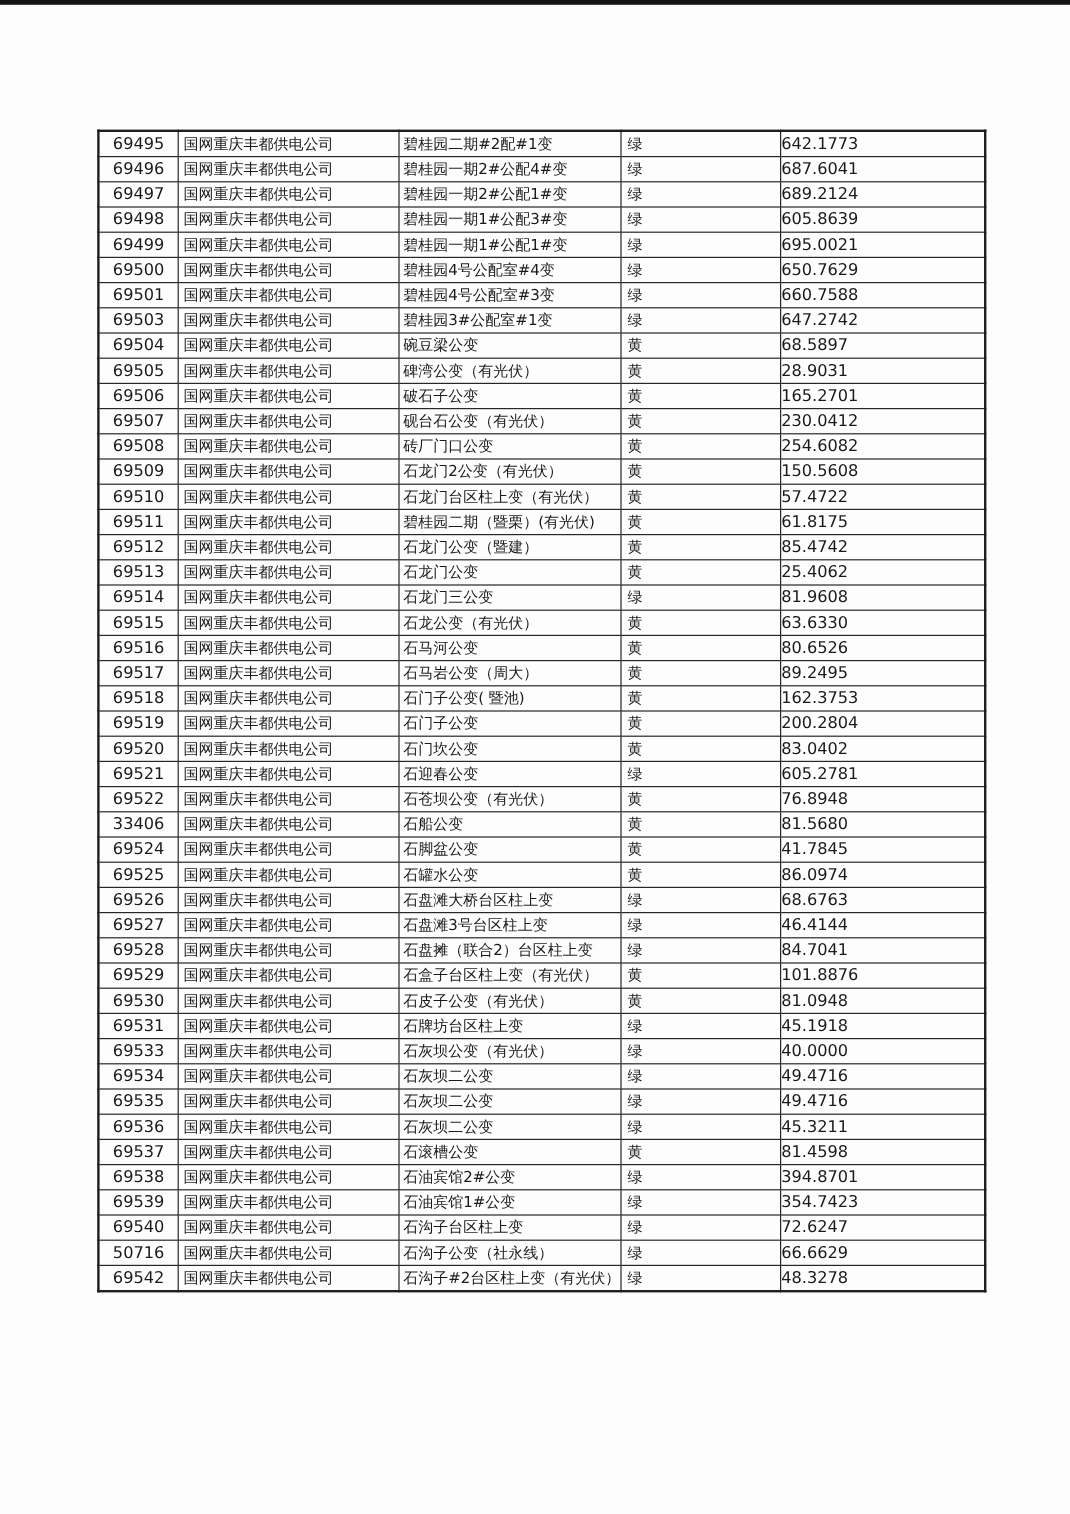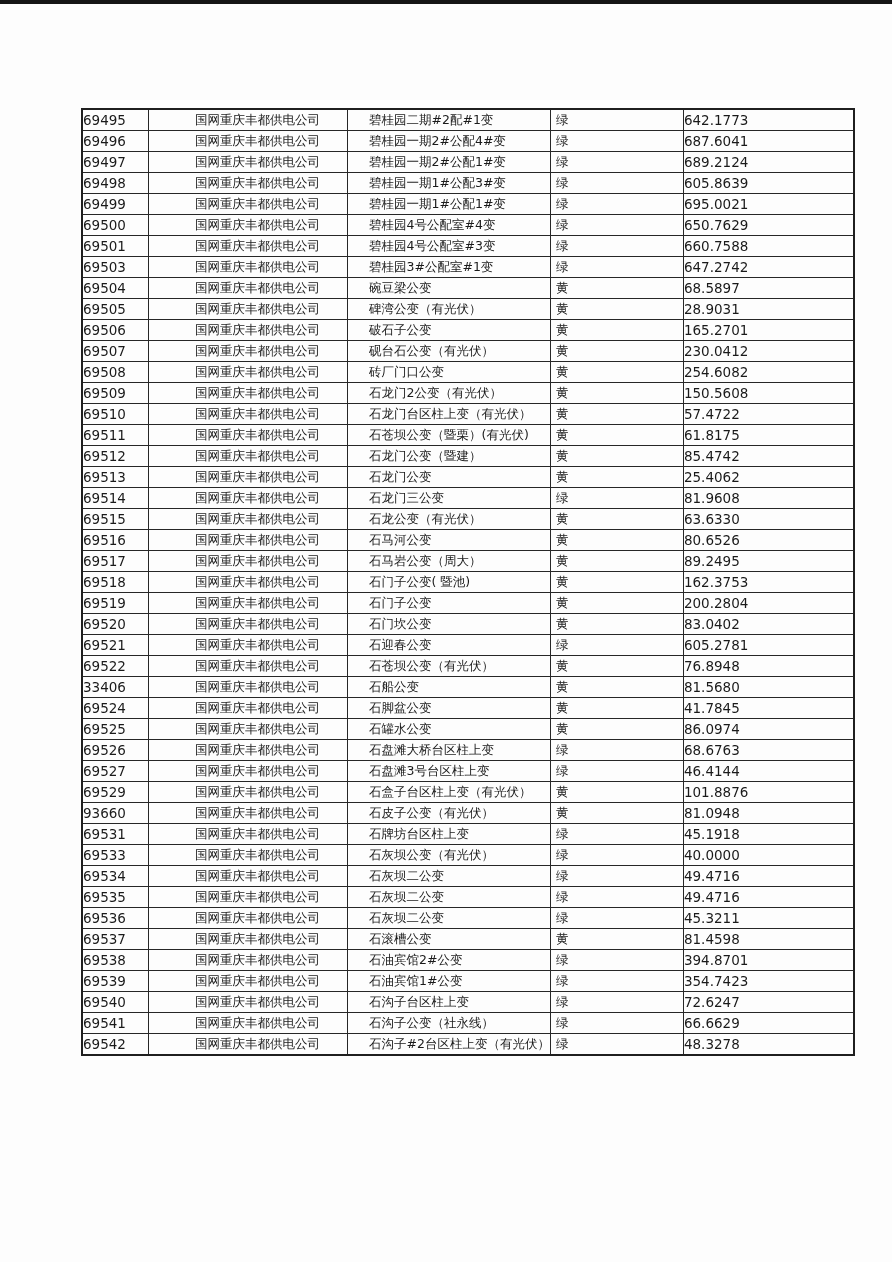--- a/index.html
+++ b/index.html
@@ -24,23 +24,23 @@
   }
   td {
     border: 1.5px solid #272727;
     height: 20px;
     padding: 0;
     overflow: hidden;
     white-space: nowrap;
     vertical-align: middle;
     line-height: 20px;
   }
-  .c-id      { width: 65px;  font-size: 13.5px; }
-  .c-company { width: 179px; text-align: center;   font-size: 12.5px; padding-left: 19px; }
-  .c-name    { width: 165px; text-align: left;   font-size: 12.5px; padding-left: 21px; margin-left: 20px; }
+  .c-id      { width: 65px;  text-align: center; font-size: 13.5px; }
+  .c-company { width: 179px; text-align: left;   font-size: 12.5px; padding-left: 4px; }
+  .c-name    { width: 165px; text-align: left;   font-size: 12.5px; padding-left: 3px; margin-left: 20px; }
   .c-status  { width: 127px; text-align: left;   font-size: 12.5px; padding-left: 5px; }
   .c-value   { width: 169px; text-align: left; font-size: 13.5px; }
 </style>
 </head>
 <body>
 
 <div class="top-edge-bar"></div>
 
 <table class="data-table">
   <colgroup>
@@ -152,21 +152,21 @@
       <tr>
     <td class="c-id">69510</td>
     <td class="c-company">国网重庆丰都供电公司</td>
     <td class="c-name">石龙门台区柱上变（有光伏）</td>
     <td class="c-status">黄</td>
     <td class="c-value">57.4722</td>
   </tr>
       <tr>
     <td class="c-id">69511</td>
     <td class="c-company">国网重庆丰都供电公司</td>
-    <td class="c-name">石苍坝公变（暨栗）(有光伏)</td>
+    <td class="c-name">碧桂园二期（暨栗）(有光伏)</td>
     <td class="c-status">黄</td>
     <td class="c-value">61.8175</td>
   </tr>
       <tr>
     <td class="c-id">69512</td>
     <td class="c-company">国网重庆丰都供电公司</td>
     <td class="c-name">石龙门公变（暨建）</td>
     <td class="c-status">黄</td>
     <td class="c-value">85.4742</td>
   </tr>
@@ -269,28 +269,35 @@
     <td class="c-value">68.6763</td>
   </tr>
       <tr>
     <td class="c-id">69527</td>
     <td class="c-company">国网重庆丰都供电公司</td>
     <td class="c-name">石盘滩3号台区柱上变</td>
     <td class="c-status">绿</td>
     <td class="c-value">46.4144</td>
   </tr>
       <tr>
+    <td class="c-id">69528</td>
+    <td class="c-company">国网重庆丰都供电公司</td>
+    <td class="c-name">石盘摊（联合2）台区柱上变</td>
+    <td class="c-status">绿</td>
+    <td class="c-value">84.7041</td>
+  </tr>
+      <tr>
     <td class="c-id">69529</td>
     <td class="c-company">国网重庆丰都供电公司</td>
     <td class="c-name">石盒子台区柱上变（有光伏）</td>
     <td class="c-status">黄</td>
     <td class="c-value">101.8876</td>
   </tr>
       <tr>
-    <td class="c-id">93660</td>
+    <td class="c-id">69530</td>
     <td class="c-company">国网重庆丰都供电公司</td>
     <td class="c-name">石皮子公变（有光伏）</td>
     <td class="c-status">黄</td>
     <td class="c-value">81.0948</td>
   </tr>
       <tr>
     <td class="c-id">69531</td>
     <td class="c-company">国网重庆丰都供电公司</td>
     <td class="c-name">石牌坊台区柱上变</td>
     <td class="c-status">绿</td>
@@ -346,21 +353,21 @@
     <td class="c-value">354.7423</td>
   </tr>
       <tr>
     <td class="c-id">69540</td>
     <td class="c-company">国网重庆丰都供电公司</td>
     <td class="c-name">石沟子台区柱上变</td>
     <td class="c-status">绿</td>
     <td class="c-value">72.6247</td>
   </tr>
       <tr>
-    <td class="c-id">69541</td>
+    <td class="c-id">50716</td>
     <td class="c-company">国网重庆丰都供电公司</td>
     <td class="c-name">石沟子公变（社永线）</td>
     <td class="c-status">绿</td>
     <td class="c-value">66.6629</td>
   </tr>
       <tr>
     <td class="c-id">69542</td>
     <td class="c-company">国网重庆丰都供电公司</td>
     <td class="c-name">石沟子#2台区柱上变（有光伏）</td>
     <td class="c-status">绿</td>

